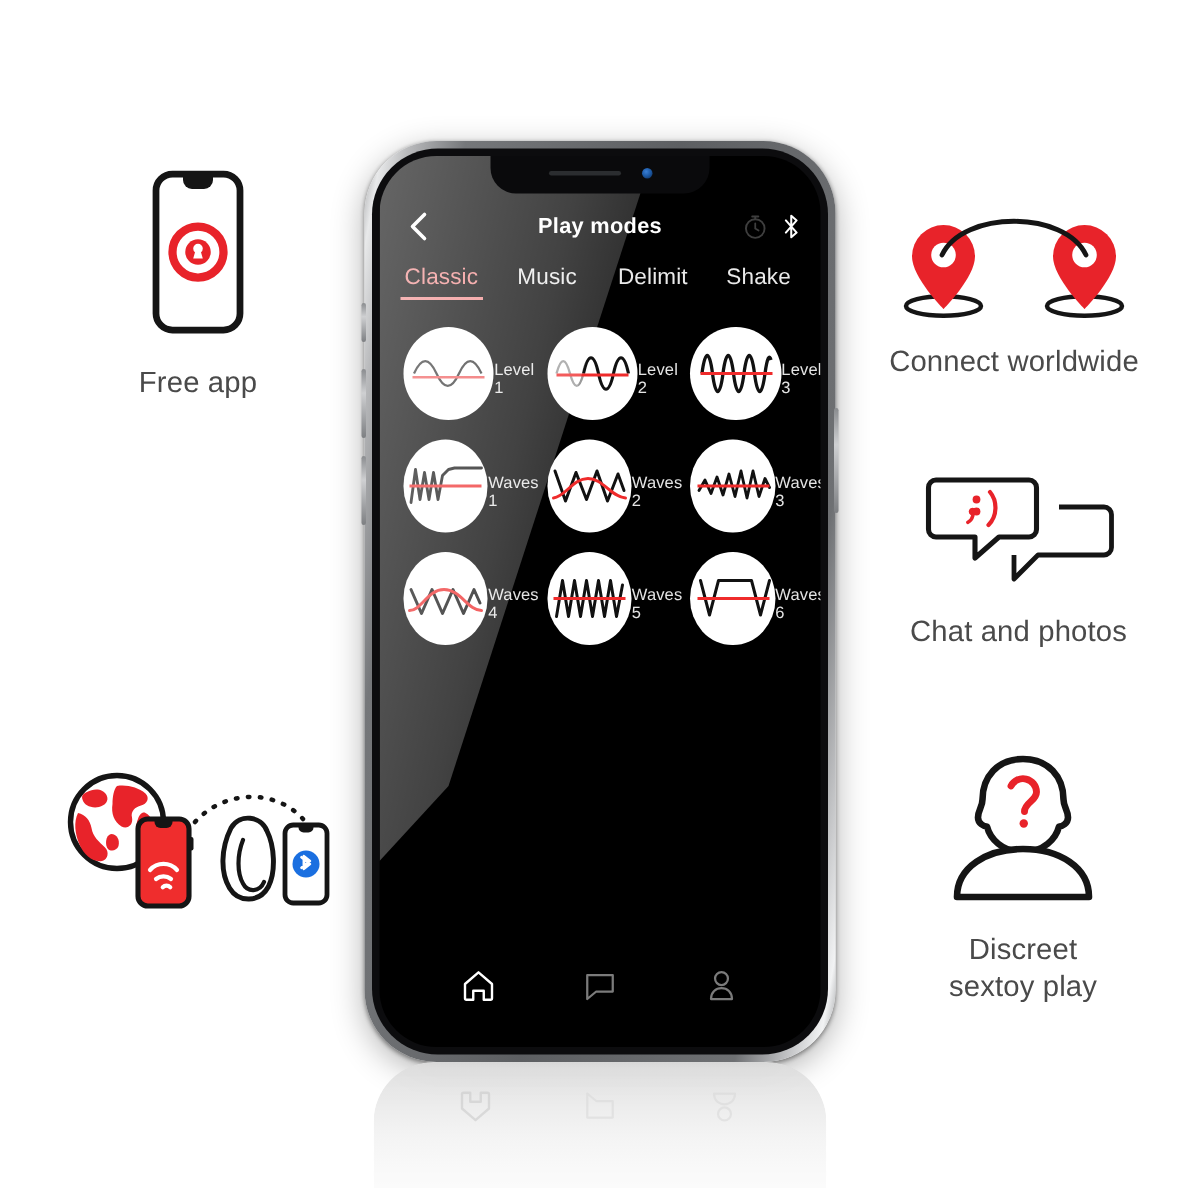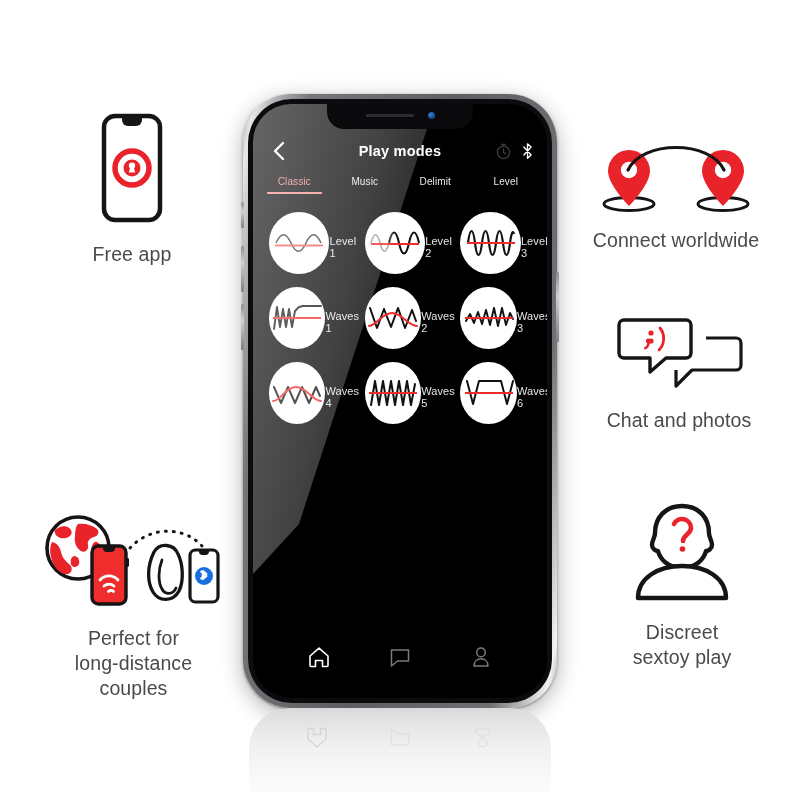--- a/index.html
+++ b/index.html
@@ -157,21 +157,21 @@
   }
 
   .tabs {
     display: flex;
     margin-top: 8px;
     padding: 0 6px;
   }
   .tab {
     flex: 1;
     text-align: center;
-    font-size: 10px;
+    font-size: 15px;
     color: #e9e9e9;
     padding-bottom: 7px;
     position: relative;
     cursor: pointer;
     letter-spacing: 0.1px;
   }
   .tab.active { color: #f08a8a; }
   .tab.active::after {
     content: "";
     position: absolute;
@@ -292,23 +292,20 @@
 
         <path d="M120 40 C113 54 113 70 119 80 C125 90 139 90 145 79 C150 69 149 52 144 42 C140 32 126 30 120 40 Z" fill="none" stroke="#151515" stroke-width="3.3" stroke-linejoin="round"></path>
         <path d="M128 48 C124 58 124 70 128 77 C131 83 139 83 142 76" fill="none" stroke="#151515" stroke-width="2.8" stroke-linecap="round"></path>
 
         <rect x="156" y="38" width="28" height="52" rx="5.5" fill="#ffffff" stroke="#151515" stroke-width="3.2"></rect>
         <path d="M165 38 h10 v1.6 a3.4 3.4 0 0 1 -3.4 3.4 h-3.2 a3.4 3.4 0 0 1 -3.4 -3.4 z" fill="#151515"></path>
         <circle cx="170" cy="64" r="9" fill="#1a6fe0"></circle>
         <path d="M167 59.5 l5.6 4.5 l-4 3.2 v-8.4 l4 3.2 l-5.6 4.5" fill="none" stroke="#ffffff" stroke-width="1.8" stroke-linejoin="round" stroke-linecap="round"></path>
       </svg>
     </span>
-    <span class="feature-label">Perfect for
-long-distance
-couples</span>
   </div>
 
   <div class="feature f-connect">
     <span class="feature-icon">
       <svg width="164" height="72" viewBox="0 0 164 72">
         <ellipse cx="35" cy="62" rx="25" ry="6.5" fill="none" stroke="#151515" stroke-width="3"></ellipse>
         <ellipse cx="129" cy="62" rx="25" ry="6.5" fill="none" stroke="#151515" stroke-width="3"></ellipse>
         <path d="M35 8 a21 21 0 0 1 21 21 c0 14 -21 35 -21 35 S14 43 14 29 A21 21 0 0 1 35 8 Z" fill="#e8232a"></path>
         <circle cx="35" cy="28" r="8.2" fill="#ffffff"></circle>
         <path d="M129 8 a21 21 0 0 1 21 21 c0 14 -21 35 -21 35 S108 43 108 29 A21 21 0 0 1 129 8 Z" fill="#e8232a"></path>
@@ -381,21 +378,21 @@
             <svg width="11" height="18" viewBox="0 0 12 20">
               <path d="M2 5.5 L10 14.5 L6 18 V2 L10 5.5 L2 14.5" fill="none" stroke="#ffffff" stroke-width="1.5" stroke-linejoin="round" stroke-linecap="round"></path>
             </svg>
           </div>
         </div>
 
         <div class="tabs">
           <div class="tab active">Classic</div>
           <div class="tab">Music</div>
           <div class="tab">Delimit</div>
-          <div class="tab">Level</div>
+          <div class="tab">Shake</div>
         </div>
 
         <div class="mode-grid">
 
           <div class="mode-cell">
             <div class="mode-disc">
               <svg width="52" height="34" viewBox="0 0 52 34">
                 <path d="M3 17 C8 6 13 6 18 17 C23 28 28 28 33 17 C38 6 43 6 48 17" fill="none" stroke="#333333" stroke-width="1.5"></path>
                 <path d="M2 19.5 H50" stroke="#f05a5a" stroke-width="1.8"></path>
               </svg>

